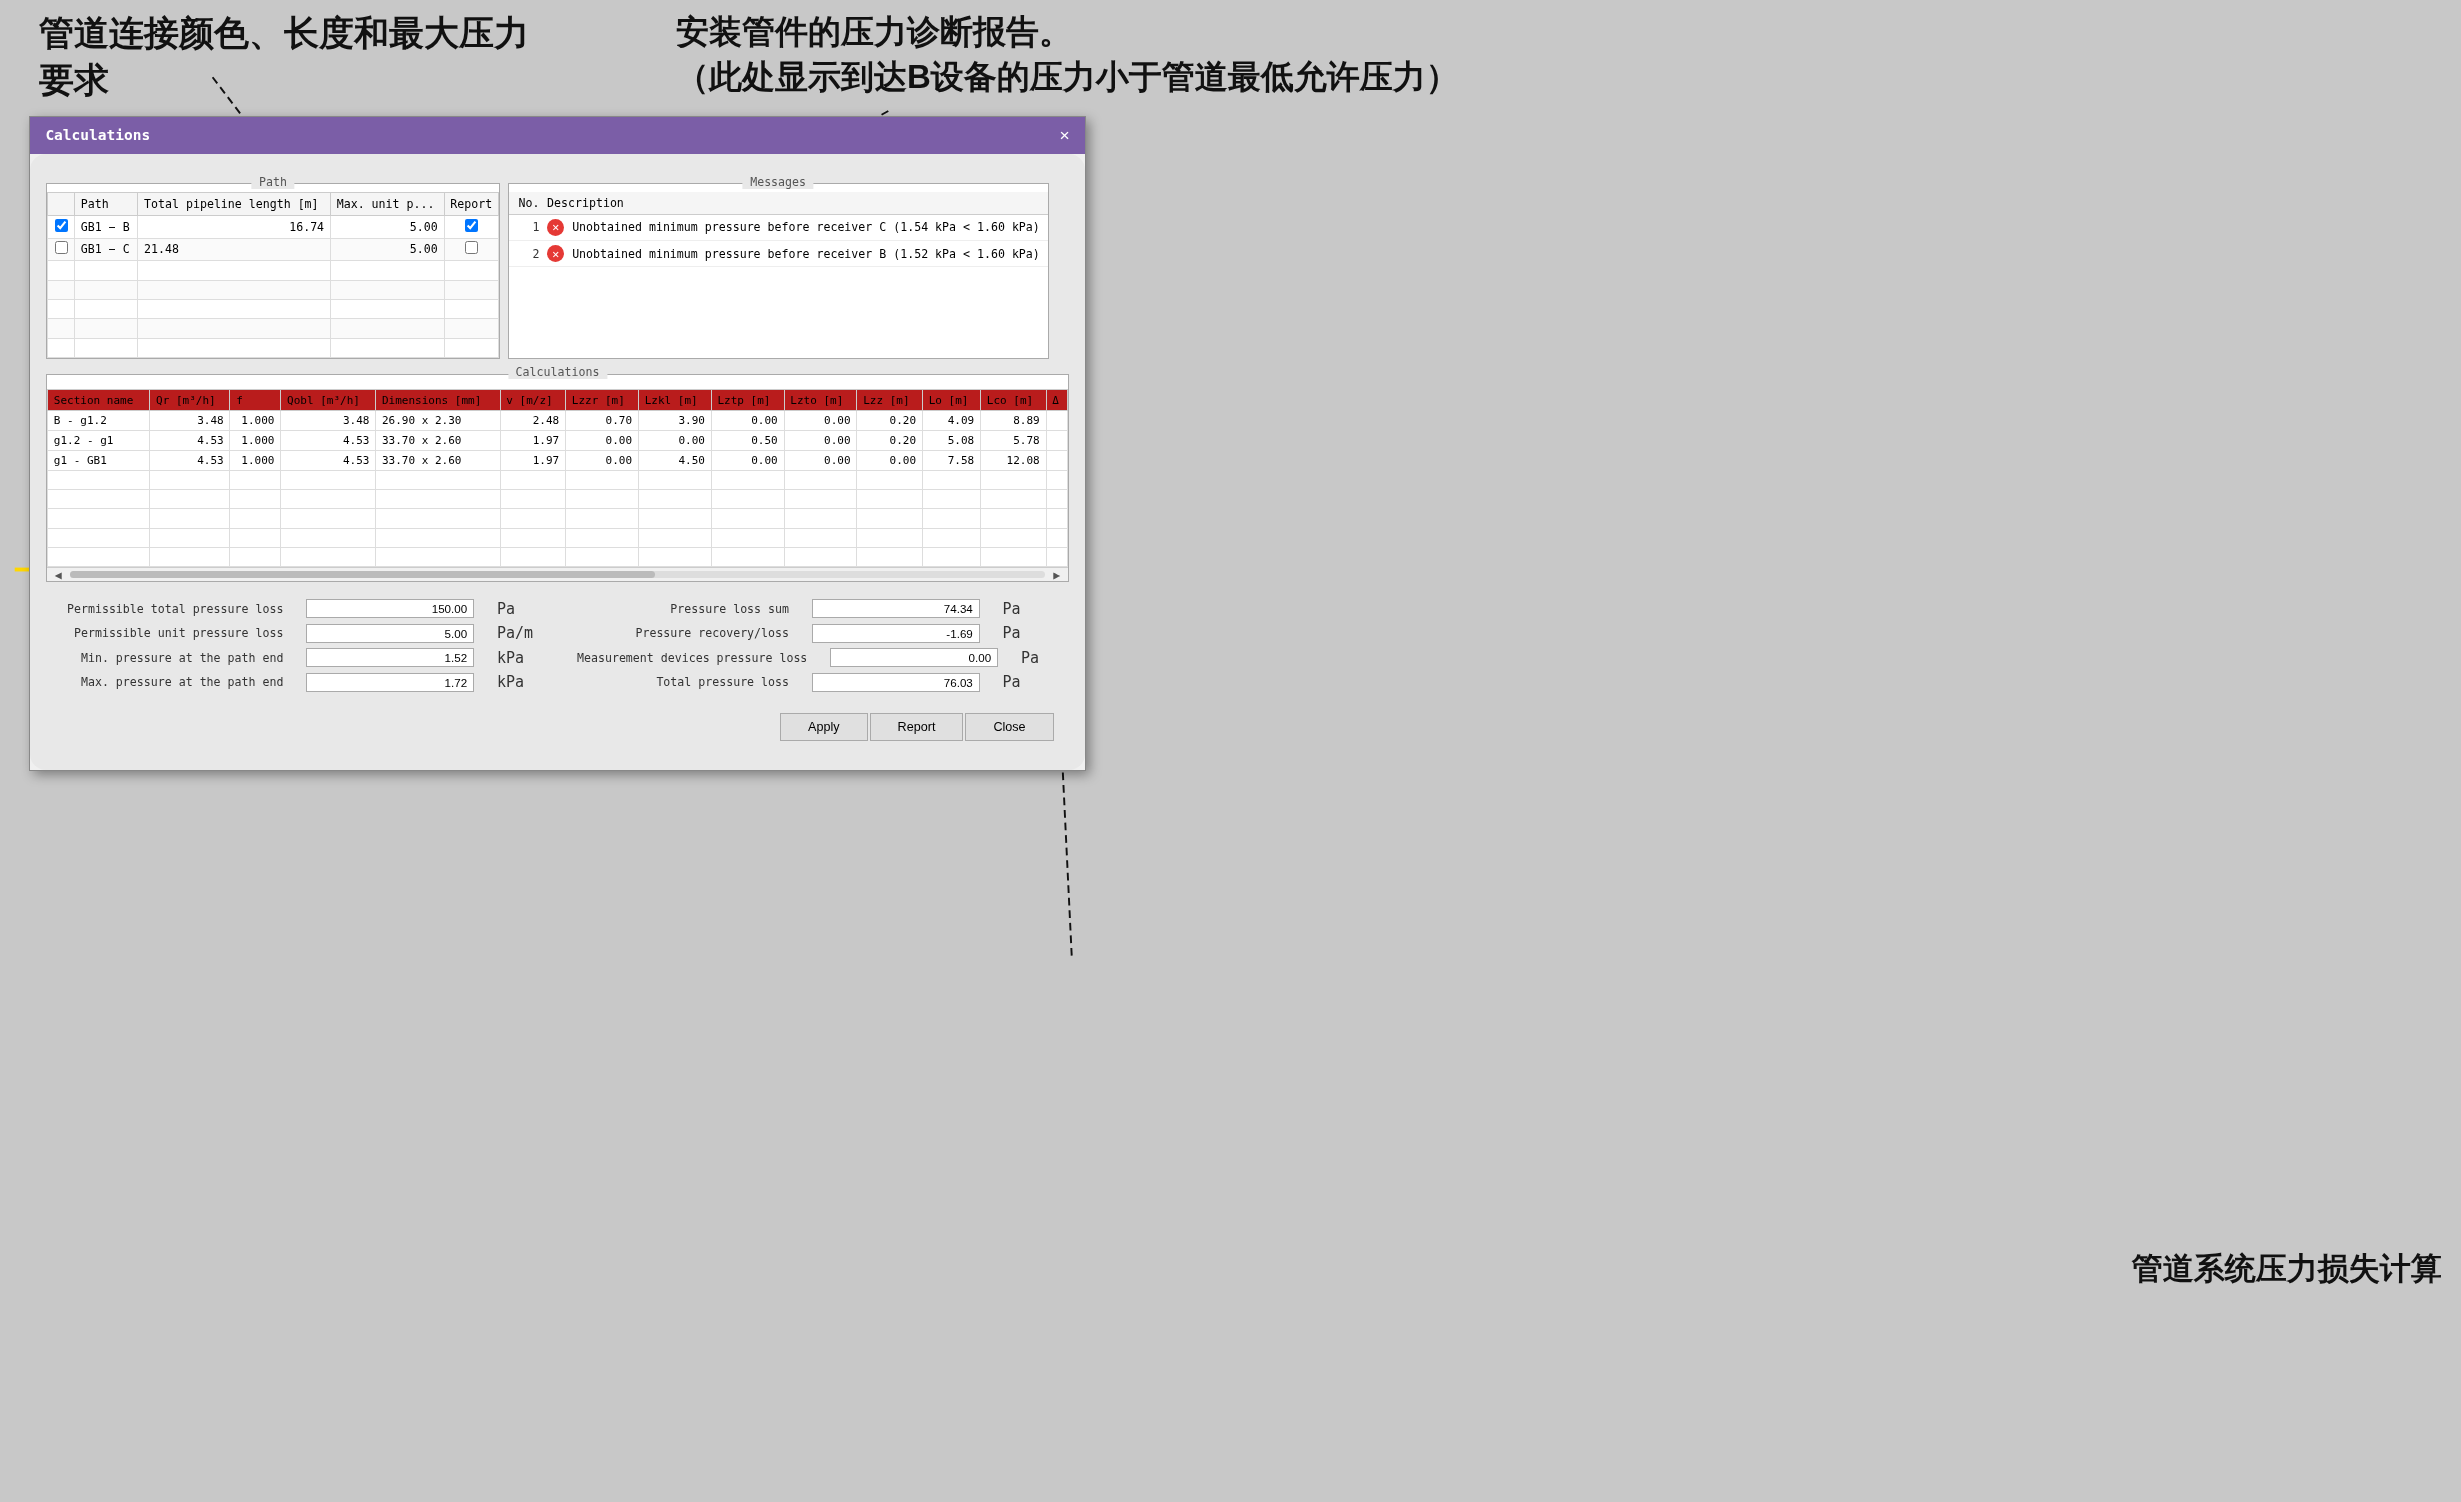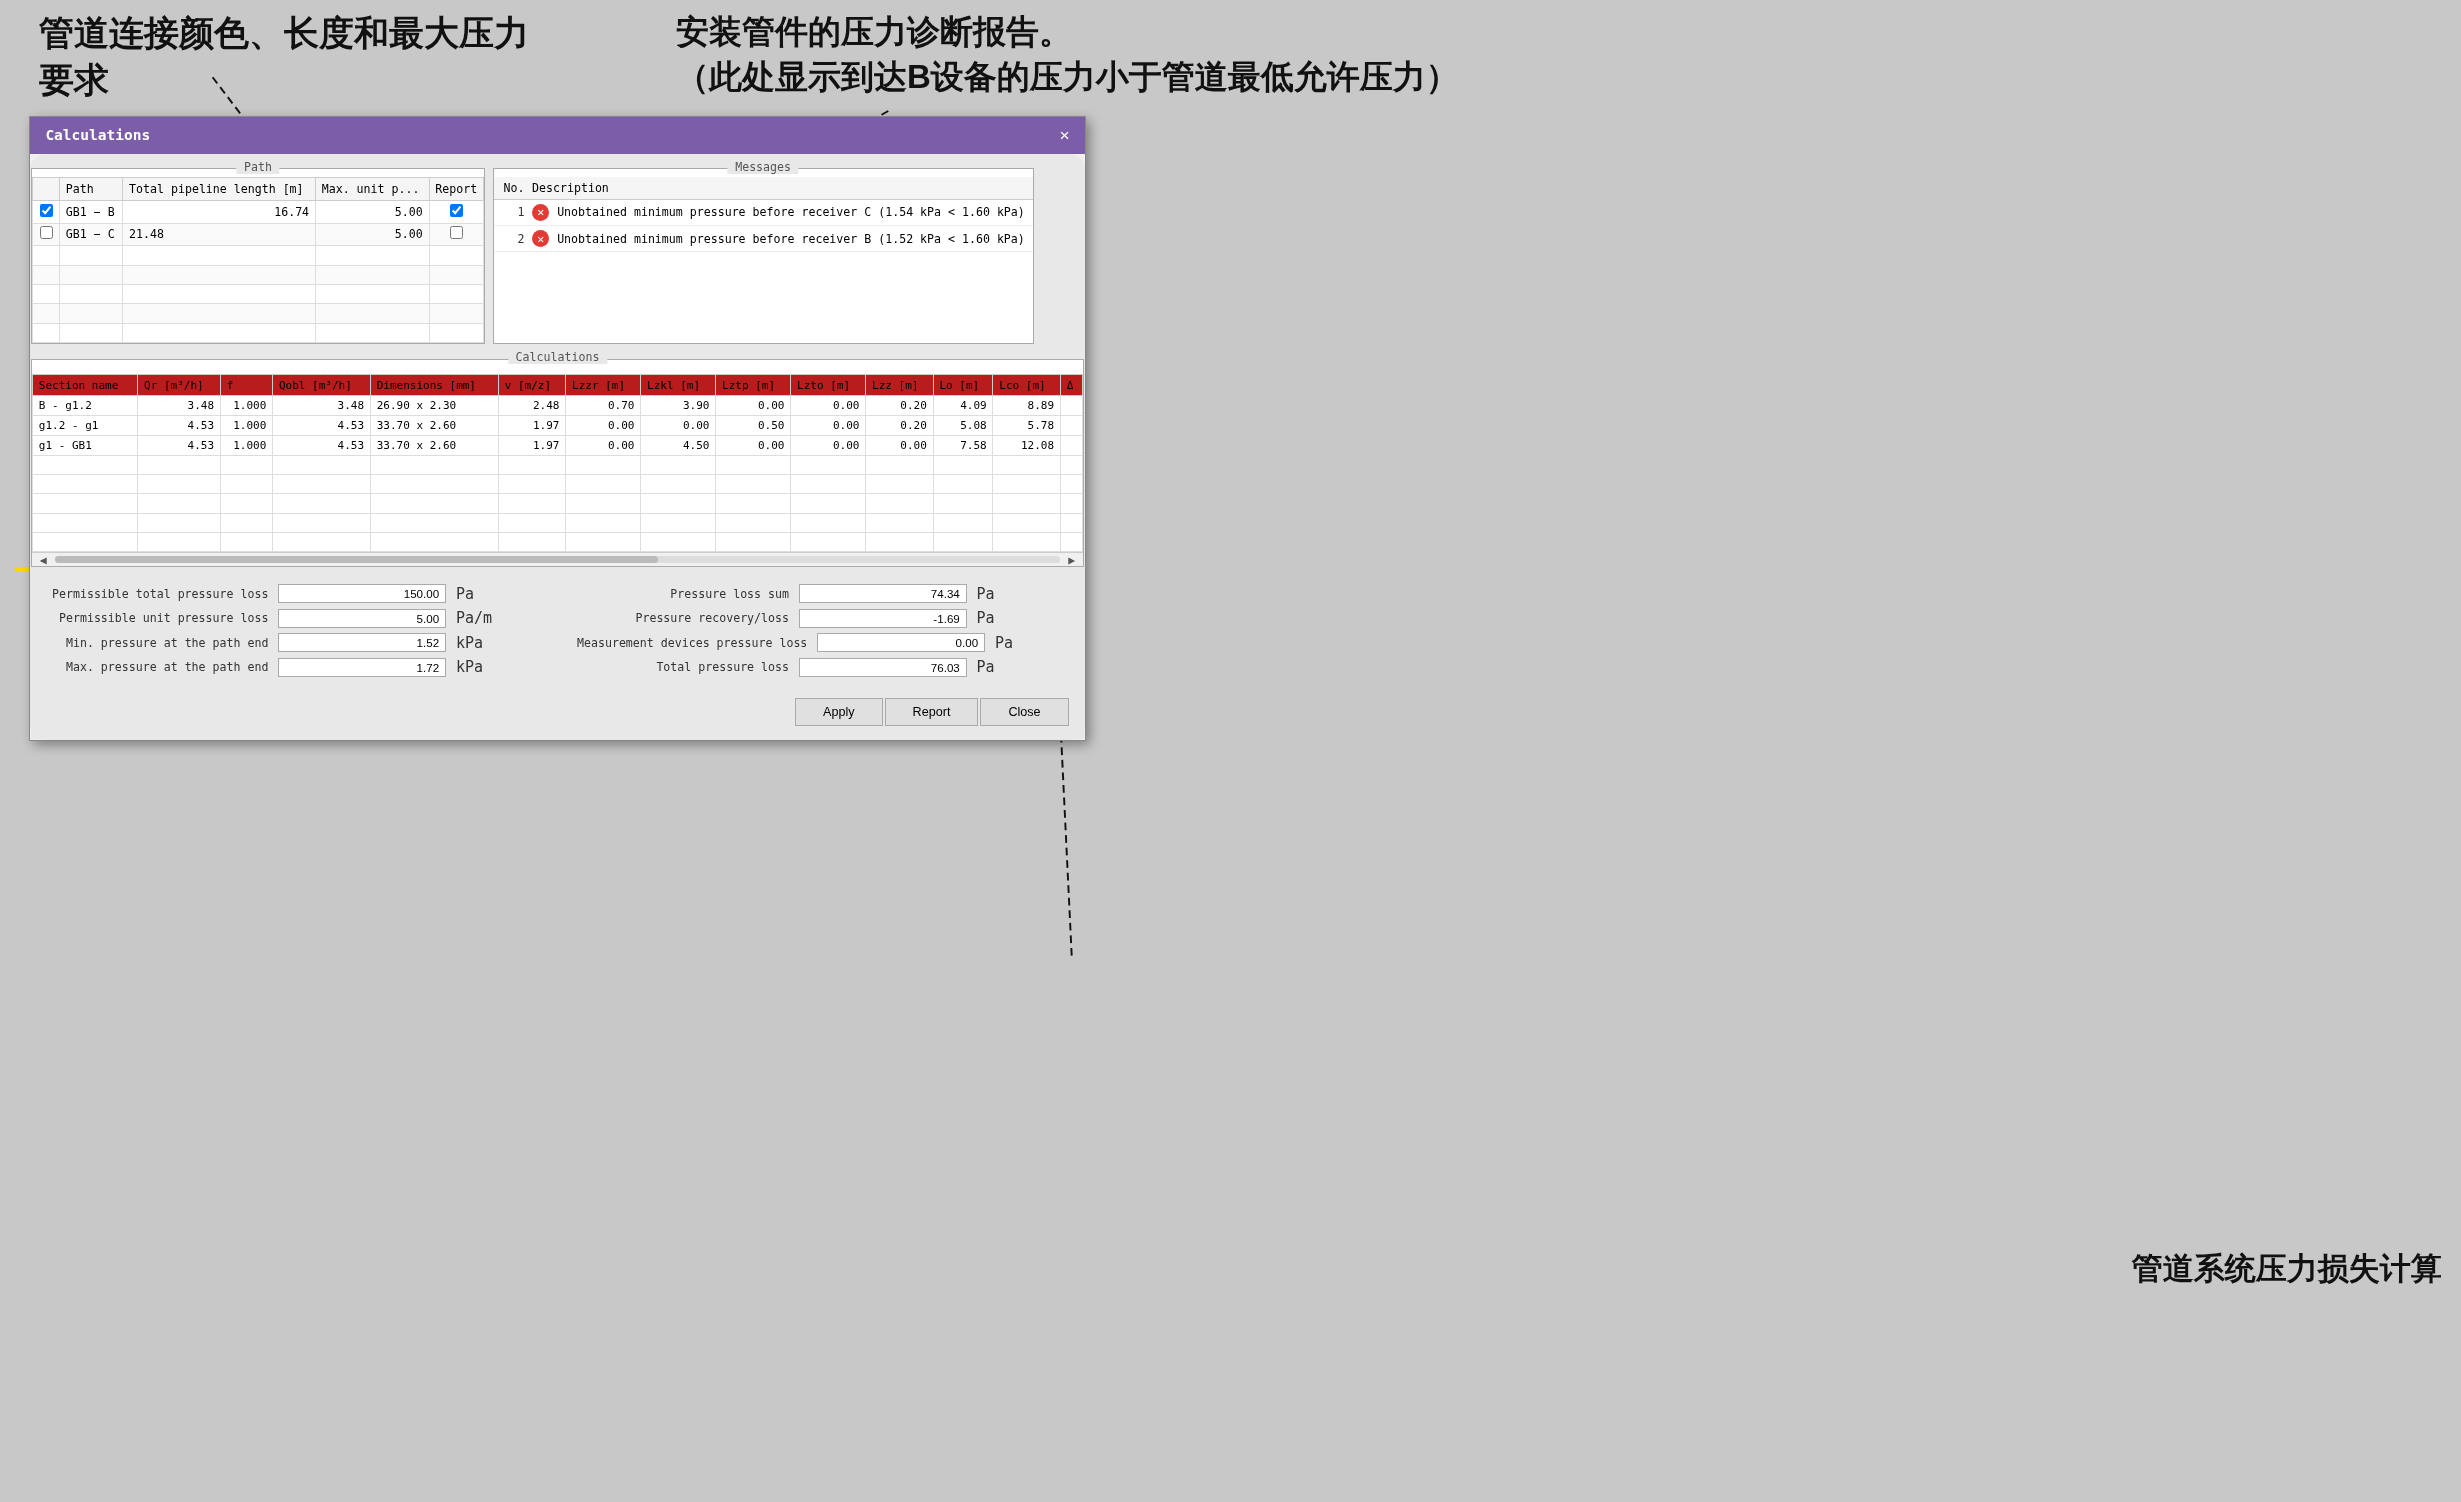--- a/index.html
+++ b/index.html
@@ -57,21 +57,21 @@
     .dialog-close {
       background: none;
       border: none;
       color: white;
       font-size: 17.4px;
       cursor: pointer;
       line-height: 1;
     }
 
     .dialog-body {
-      padding: 1px;
+      padding: 16px;
       background: #e8e8e8;
       border-radius: 16px;
     }
 
     
     .top-panels {
       display: flex;
       gap: 7.7px;
       margin-bottom: 7.7px;
     }
@@ -257,21 +257,21 @@
     .scroll-arrow {
       cursor: pointer;
       font-size: 11.6px;
       color: #555;
       padding: 0 3.9px;
     }
 
     .field-row {
       display: flex;
       align-items: center;
-      gap: 10px;
+      gap: 23px;
       margin-bottom: 5.8px;
     }
 
     .field-label {
       text-align: right;
       color: #333;
       font-size: 11.6px;
       white-space: nowrap;
     }
 

